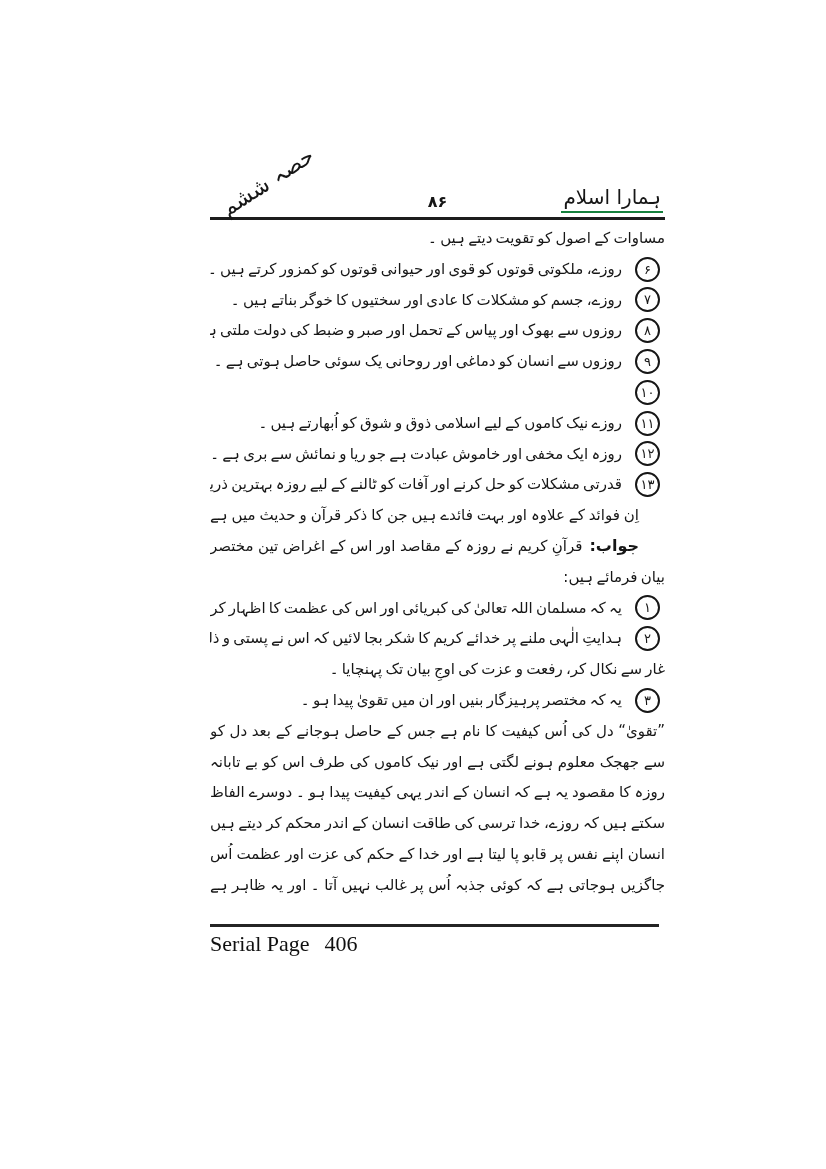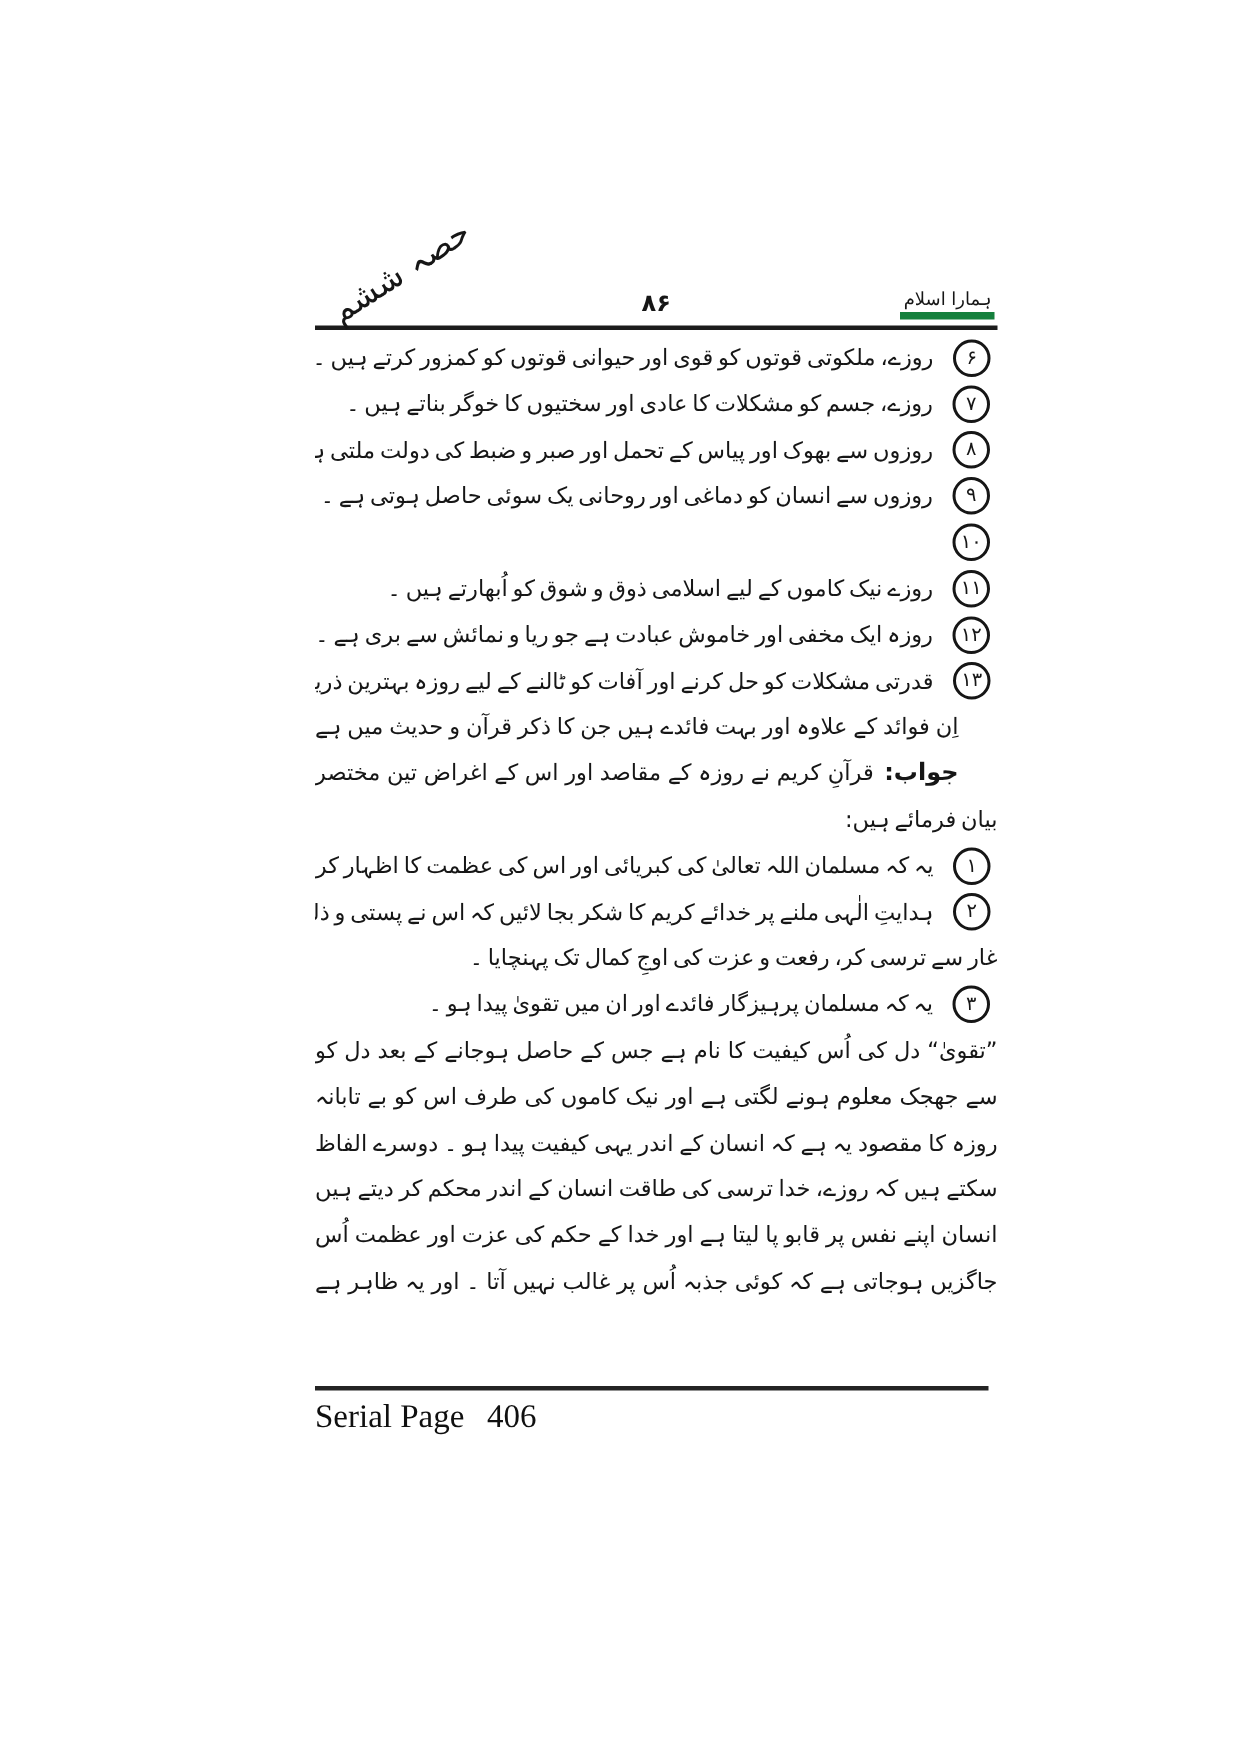--- a/index.html
+++ b/index.html
@@ -2,22 +2,22 @@
 <html lang="ur"><head>
 <meta charset="utf-8">
 <style>
   html,body{margin:0;padding:0;background:#fff;}
   .page{position:relative;width:826px;height:1169px;background:#ffffff;
         font-family:"DejaVu Sans",sans-serif;color:#161616;overflow:hidden;}
   .content{position:absolute;left:210px;top:186px;width:455px;direction:rtl;}
 
   
   .header{position:relative;height:31px;border-bottom:3px solid #1c1c1c;}
-  .btitle{position:absolute;right:2px;bottom:4px;font-size:12px;
-          border-bottom:5px solid #15803d;padding:0 2px 2px 2px;}
+  .btitle{position:absolute;right:2px;bottom:4px;font-size:20px;
+          border-bottom:2px solid #15803d;padding:0 2px 2px 2px;}
   .pnum{position:absolute;right:50%;transform:translateX(50%);bottom:6px;
         font-size:16px;font-weight:bold;letter-spacing:2px;}
   .callig{position:absolute;left:20px;bottom:-4px;font-size:22px;
           transform:rotate(-33deg);transform-origin:left bottom;white-space:nowrap;}
 
   
   .body{padding-top:3px;}
   .line{height:30.8px;line-height:30.8px;font-size:15px;word-spacing:-1.5px;
         overflow:hidden;text-align:right;white-space:nowrap;}
   .just{white-space:normal;text-align:justify;text-align-last:justify;}
@@ -43,20 +43,21 @@
   <div class="content">
 
     <div class="header">
       <span class="callig">حصہ ششم</span>
       <span class="pnum">۸۶</span>
       <span class="btitle">ہمارا اسلام</span>
     </div>
 
     <div class="body">
 
+      <div class="line">مساوات کے اصول کو تقویت دیتے ہیں ۔</div>
 
       <div class="line item">
         <span class="circ">۶</span>
         <span class="itxt">روزے، ملکوتی قوتوں کو قوی اور حیوانی قوتوں کو کمزور کرتے ہیں ۔</span>
       </div>
       <div class="line item">
         <span class="circ">۷</span>
         <span class="itxt">روزے، جسم کو مشکلات کا عادی اور سختیوں کا خوگر بناتے ہیں ۔</span>
       </div>
       <div class="line item">
@@ -92,24 +93,24 @@
       <div class="line">بیان فرمائے ہیں:</div>
 
       <div class="line item">
         <span class="circ">۱</span>
         <span class="itxt">یہ کہ مسلمان اللہ تعالیٰ کی کبریائی اور اس کی عظمت کا اظہار کریں ۔</span>
       </div>
       <div class="line item">
         <span class="circ">۲</span>
         <span class="itxt">ہدایتِ الٰہی ملنے پر خدائے کریم کا شکر بجا لائیں کہ اس نے پستی و ذلت کے عمیق</span>
       </div>
-      <div class="line">غار سے ترسی کر، رفعت و عزت کی اوجِ کمال تک پہنچایا ۔</div>
+      <div class="line">غار سے نکال کر، رفعت و عزت کی اوجِ بیان تک پہنچایا ۔</div>
       <div class="line item">
         <span class="circ">۳</span>
-        <span class="itxt">یہ کہ مسلمان پرہیزگار فائدے اور ان میں تقویٰ پیدا ہو ۔</span>
+        <span class="itxt">یہ کہ مختصر پرہیزگار بنیں اور ان میں تقویٰ پیدا ہو ۔</span>
       </div>
 
       <div class="line just">”تقویٰ“ دل کی اُس کیفیت کا نام ہے جس کے حاصل ہوجانے کے بعد دل کو گناہوں</div>
       <div class="line just">سے جھجک معلوم ہونے لگتی ہے اور نیک کاموں کی طرف اس کو بے تابانہ تڑپ ہوتی ہے اور</div>
       <div class="line just">روزہ کا مقصود یہ ہے کہ انسان کے اندر یہی کیفیت پیدا ہو ۔ دوسرے الفاظ میں ہم یوں کہہ</div>
       <div class="line just">سکتے ہیں کہ روزے، خدا ترسی کی طاقت انسان کے اندر محکم کر دیتے ہیں جس کے باعث</div>
       <div class="line just">انسان اپنے نفس پر قابو پا لیتا ہے اور خدا کے حکم کی عزت اور عظمت اُس کے دل میں ایسی</div>
       <div class="line just">جاگزیں ہوجاتی ہے کہ کوئی جذبہ اُس پر غالب نہیں آتا ۔ اور یہ ظاہر ہے کہ ایک مسلمان خدا</div>
 
     </div>

